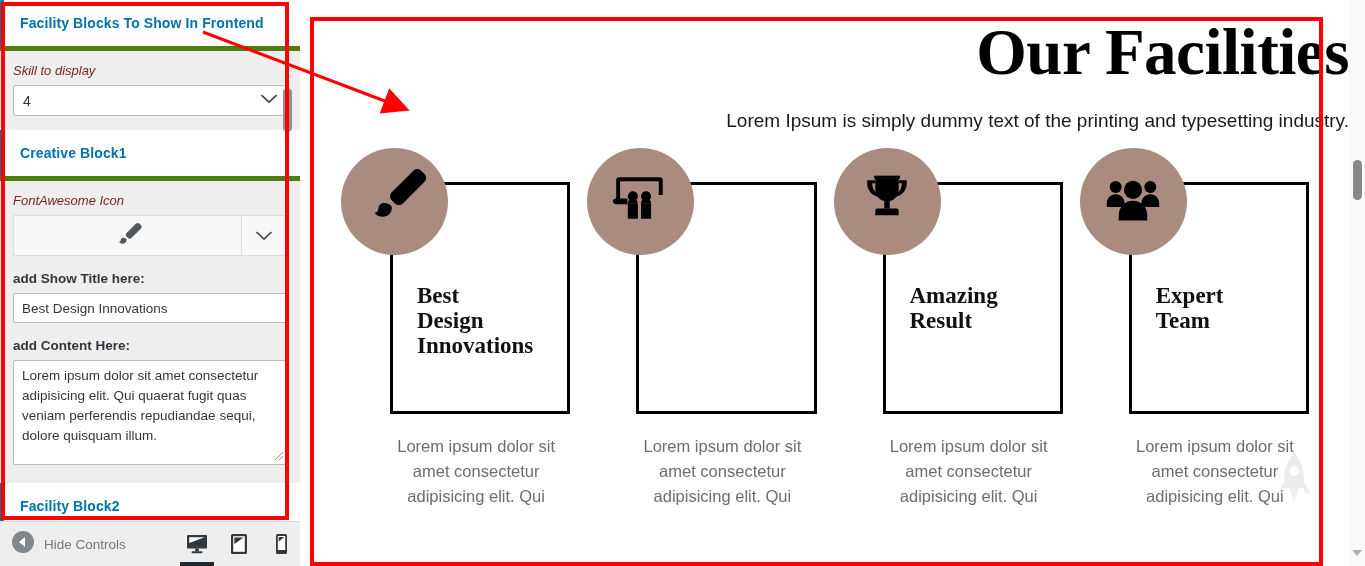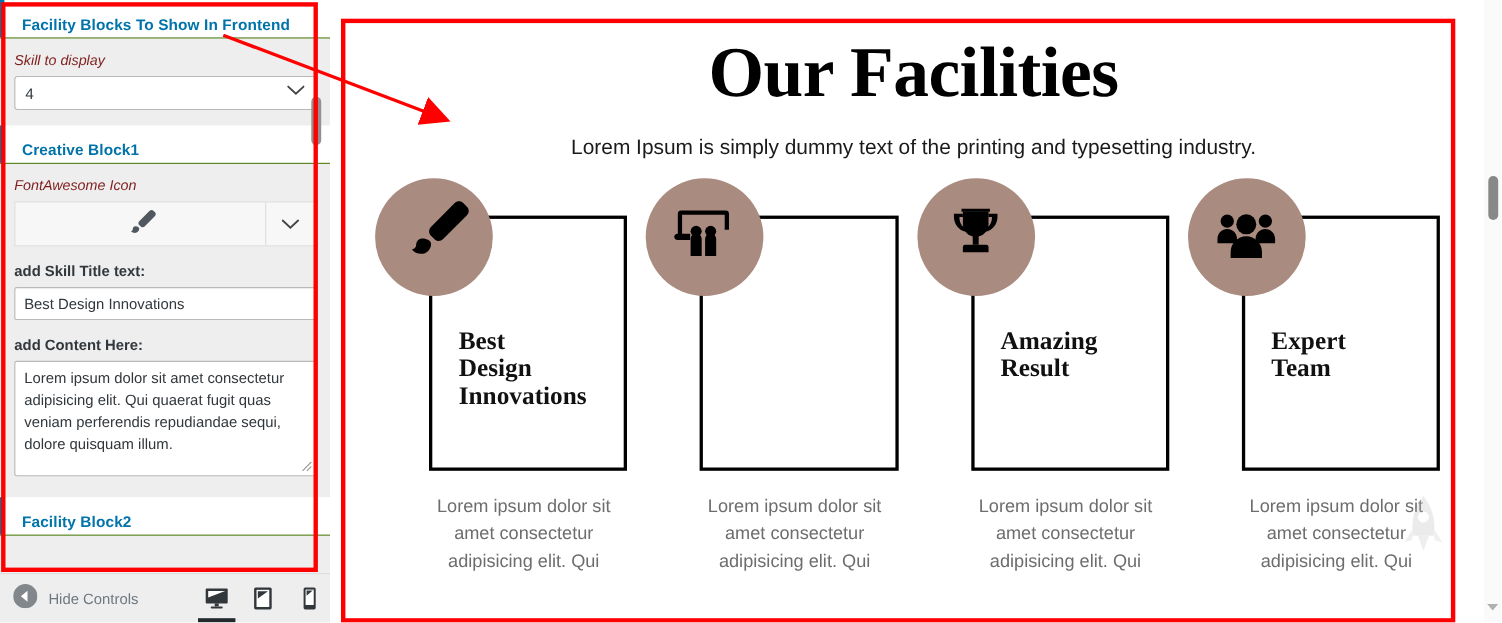--- a/index.html
+++ b/index.html
@@ -18,22 +18,22 @@
     background: #eeeeee;
     overflow: hidden;
   }
   #cust-scroll {
     position: absolute; left:0; top:0; width: 300px; height: 521px;
     background: #eeeeee;
     overflow: hidden;
   }
   .sect-head {
     background: #fff;
-    border-bottom: 1px solid #4d7c0f;
-    padding: 14px 6px 2px 20px;
+    border-bottom: 5px solid #4d7c0f;
+    padding: 14px 6px 14px 20px;
     position: relative;
   }
   .sect-head::before {
     content:""; position:absolute; left:0; top:0; bottom:0; width: 4px;
     background: #0073aa;
   }
   .sect-head .t {
     color: #0073aa; font-size: 14px; font-weight: 700; letter-spacing: .1px;
   }
   .sect-body { padding: 12px 13px 14px 13px; background:#eeeeee; }
@@ -122,21 +122,21 @@
 
   
   #preview {
     position:absolute; left: 300px; top: 0; width: 1065px; height: 566px;
     background: #ffffff; overflow:hidden;
   }
   #page {
     position:absolute; left: 12px; top: 0; width: 1037px; height: 566px;
     background: #fff;
   }
-  .hero { text-align:center; padding-top: 32px; }
+  .hero { text-align:right; padding-top: 18px; }
   .hero h1 {
     font-family: "Liberation Serif", serif;
     font-weight: 700; font-size: 65px; line-height: 1.05;
     color: #000; letter-spacing: -.5px;
   }
   .hero p {
     font-size: 19px; color: #1a1a1a; margin-top: 22px; line-height: 1.35;
   }
   .hero p + p { margin-top: 12px; }
 
@@ -224,21 +224,21 @@
               <path fill="#50575e" d="M465 29c-17-17-45-17-62 0L230 202c-16 16-18 41-5 59l35 35c18 13 43 11 59-5L492 118c17-17 17-45 0-62l-27-27z"></path>
             </svg>
           </div>
           <div class="drop">
             <svg width="16" height="10" viewBox="0 0 16 10">
                 <path d="M1 1.5 L8 8 L15 1.5" stroke="#444" stroke-width="1.7" fill="none" stroke-linecap="round"></path>
               </svg>
           </div>
         </div>
 
-        <label class="field-label-bold">add Skill Title text:</label>
+        <label class="field-label-bold">add Show Title here:</label>
         <input class="ctl-text" type="text" value="Best Design Innovations" style="">
 
         <label class="field-label-bold">add Content Here:</label>
         <div class="area-wrap">
           <textarea class="ctl-area" style="">Lorem ipsum dolor sit amet consectetur adipisicing elit. Qui quaerat fugit quas veniam perferendis repudiandae sequi, dolore quisquam illum.</textarea>
           <span class="area-grip">
             <svg width="11" height="11" viewBox="0 0 11 11">
               <path d="M10 2 L2 10 M10 6 L6 10" stroke="#999" stroke-width="1" fill="none"></path>
             </svg>
           </span>

